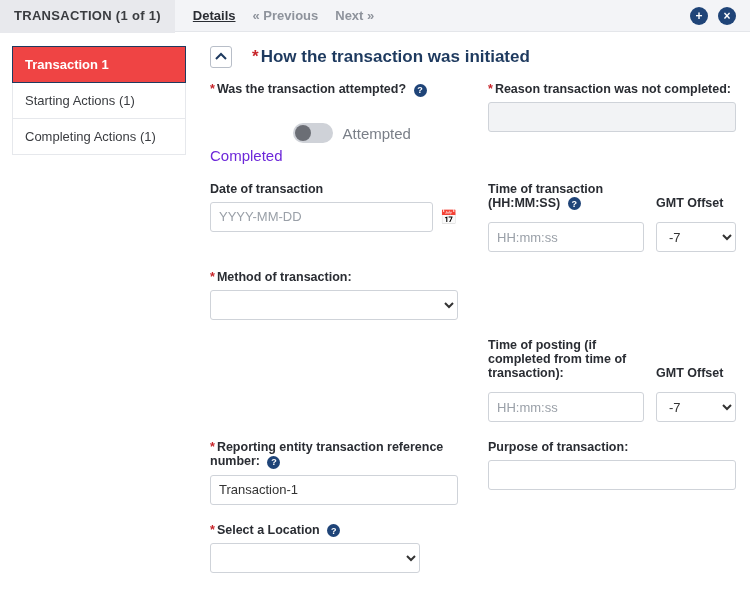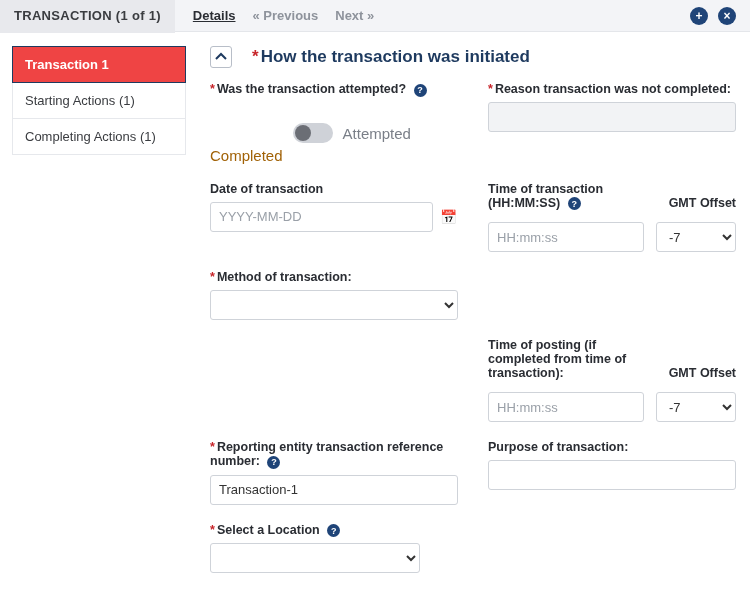--- a/index.html
+++ b/index.html
@@ -136,21 +136,21 @@
     color: #333;
     background: #fff;
   }
   .fake-input.disabled { background: #f2f3f5; }
   input::placeholder { color: #9aa0a8; }
   .toggle-row {
     display: flex; align-items: center; gap: 10px;
     color: #7a7f88;
     font-size: 15px;
   }
-  .toggle-row .sel { color: #a16207; margin-top: 44px; }
+  .toggle-row .sel { color: #6d28d9; margin-top: 44px; }
   .toggle {
     width: 40px; height: 20px;
     border-radius: 10px;
     background: #cfd2d8;
     position: relative;
     cursor: pointer;
   }
   .toggle::after {
     content: "";
     position: absolute;
@@ -161,21 +161,21 @@
   }
   .date-row { display: flex; align-items: center; gap: 8px; }
   .date-row input { flex: 1; }
   .cal-icon { color: #555; cursor: pointer; font-size: 14px; }
   .time-row {
     display: grid;
     grid-template-columns: 1fr 80px;
     gap: 12px;
     align-items: end;
   }
-  .offset-lbl { font-size: 12.5px; font-weight: 600; color: #2a2d33; text-align: right; }
+  .offset-lbl { font-size: 12.5px; font-weight: 600; color: #2a2d33; text-align: left; }
   .full { grid-column: 1 / span 2; }
   .loc-sel-wrap { width: 210px; }
   .loc-box {
     margin-top: 24px;
     background: #eceef1;
     padding: 14px 16px;
     font-size: 13px;
     font-weight: 600;
     color: #3b3e44;
     line-height: 1.9;

